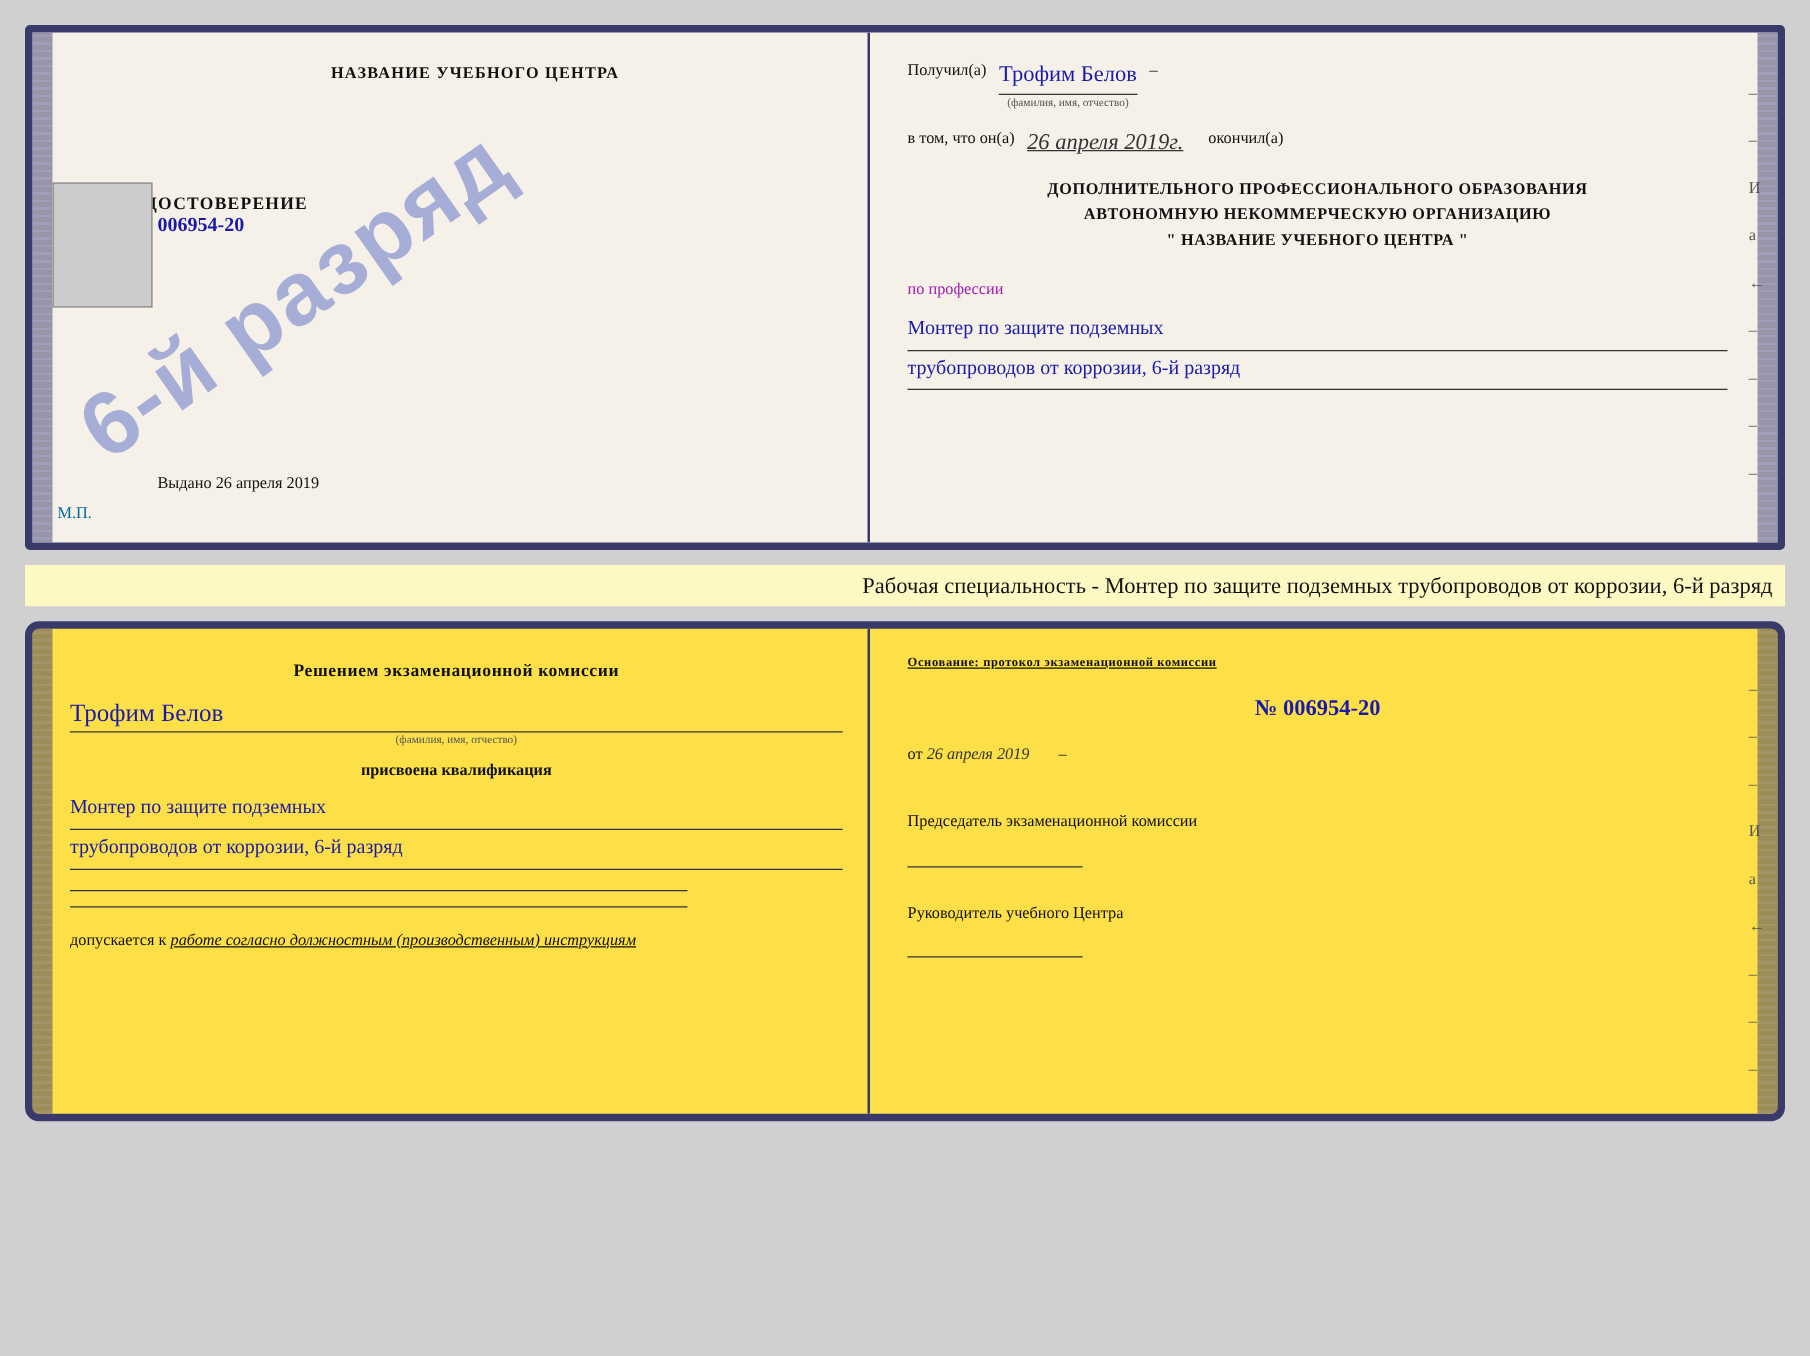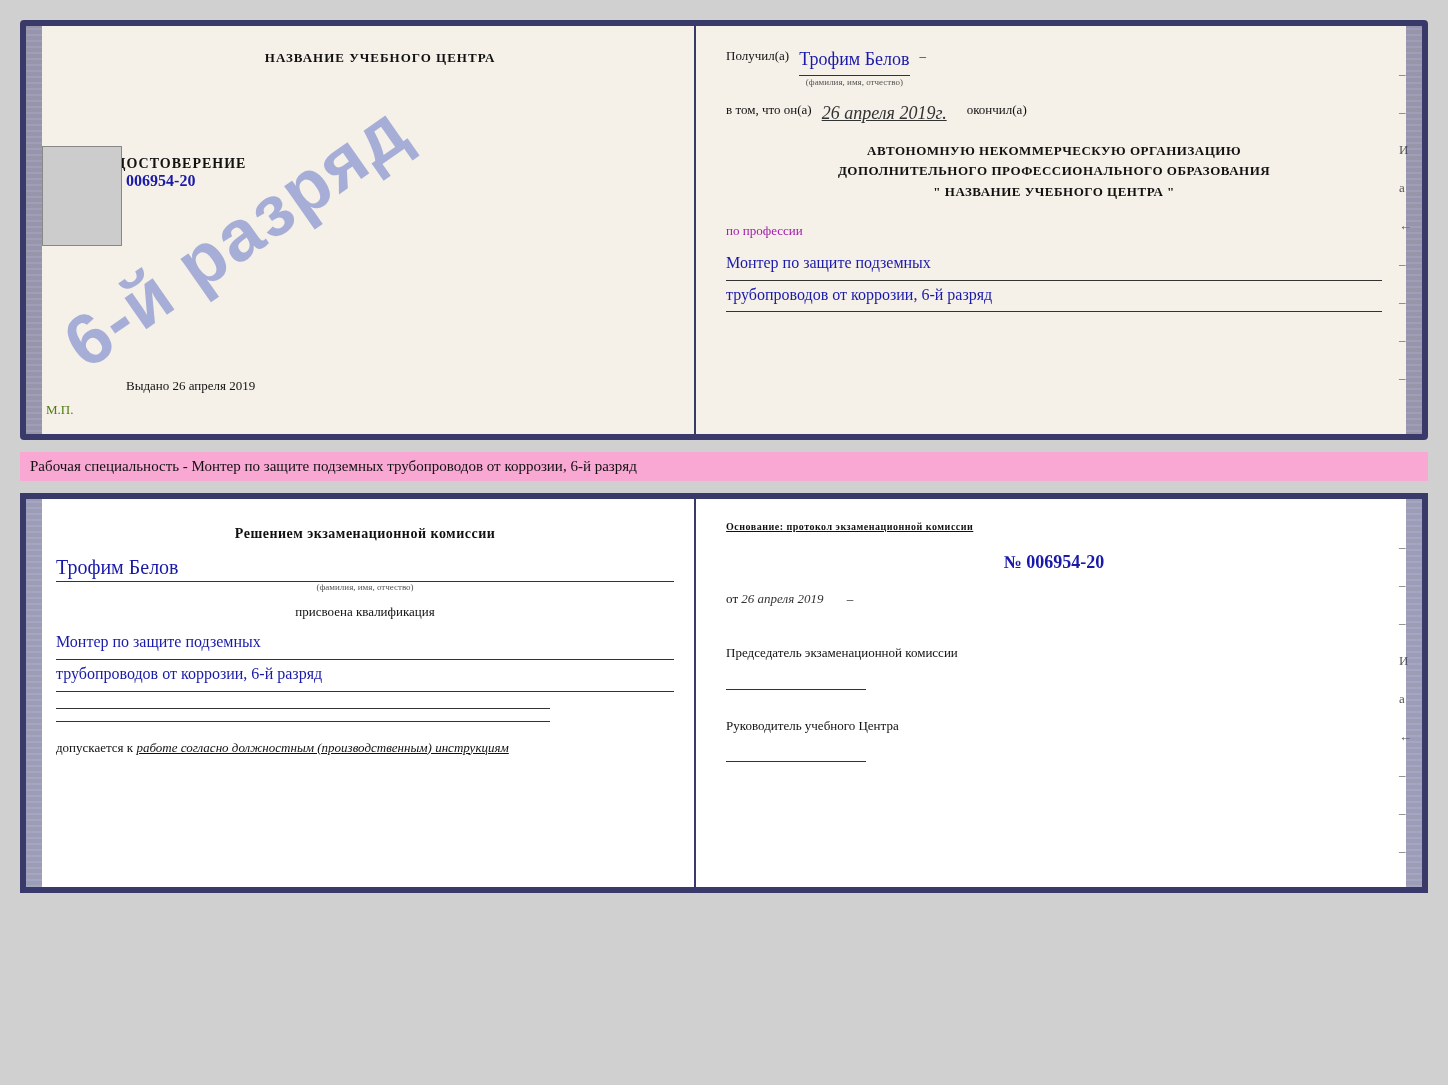--- a/index.html
+++ b/index.html
@@ -120,21 +120,21 @@
     .vydano-date {
       font-size: 13px;
       color: #111;
     }
 
     .mp-label {
       position: absolute;
       bottom: 16px;
       left: 20px;
       font-size: 13px;
-      color: #4d7c0f;
+      color: #0369a1;
     }
 
     
     .right-row {
       display: flex;
       align-items: flex-start;
       gap: 4px;
       font-size: 13px;
       color: #111;
       line-height: 1.5;
@@ -204,32 +204,33 @@
       gap: 22px;
     }
 
     .side-dash {
       font-size: 13px;
       color: #555;
     }
 
     
     .middle-text {
-      font-size: 15px;
+      font-size: 18px;
       color: #111;
       padding: 6px 10px;
-      background: #f9a8d4;
+      background: #fef9c3;
+      text-align: right;
     }
 
     
     .bottom-document {
       display: flex;
-      background: #ffffff;
+      background: #fde047;
       border: 6px solid #3a3a6a;
-      border-radius: 0;
+      border-radius: 11px;
       min-height: 400px;
       position: relative;
       overflow: hidden;
     }
 
     .bot-left {
       width: 48%;
       border-right: 2px solid #3a3a6a;
       padding: 24px 20px 16px 30px;
       display: flex;
@@ -269,20 +270,21 @@
       font-size: 9px;
       color: #555;
       text-align: center;
     }
 
     .bot-kvalifikaciya {
       font-size: 13px;
       color: #111;
       text-align: center;
       margin-top: 4px;
+      font-weight: bold;
     }
 
     .bot-profession-hand {
       font-family: 'Segoe Script', cursive, 'Comic Sans MS';
       font-size: 16px;
       color: #1a1aaa;
       line-height: 1.8;
     }
 
     .bot-profession-line {
@@ -446,22 +448,22 @@
         <span style="margin-left:6px;">–</span>
       </div>
 
       <div class="right-row">
         <span class="label-text">в том, что он(а)</span>
         <span class="date-handwritten" style="margin-left:6px;">26 апреля 2019г.</span>
         <span style="margin-left:16px;">окончил(а)</span>
       </div>
 
       <div class="org-block">
+        <div>ДОПОЛНИТЕЛЬНОГО ПРОФЕССИОНАЛЬНОГО ОБРАЗОВАНИЯ</div>
         <div>АВТОНОМНУЮ НЕКОММЕРЧЕСКУЮ ОРГАНИЗАЦИЮ</div>
-        <div>ДОПОЛНИТЕЛЬНОГО ПРОФЕССИОНАЛЬНОГО ОБРАЗОВАНИЯ</div>
         <div>"   НАЗВАНИЕ УЧЕБНОГО ЦЕНТРА   "</div>
       </div>
 
       <div class="profession-label">по профессии</div>
       <div>
         <span class="profession-handwritten profession-line">Монтер по защите подземных</span>
         <span class="profession-handwritten profession-line">трубопроводов от коррозии, 6-й разряд</span>
       </div>
 
       <div class="right-side-lines">

